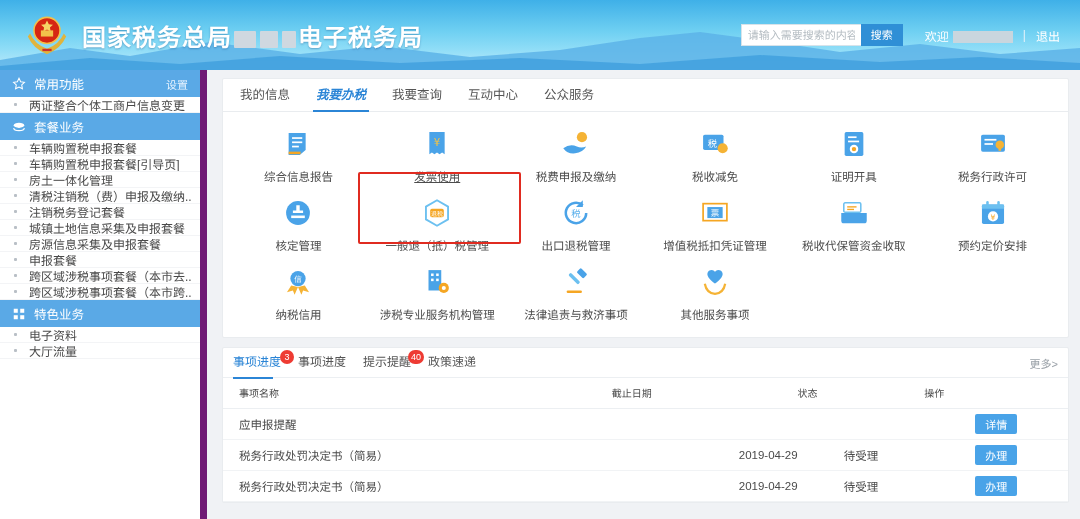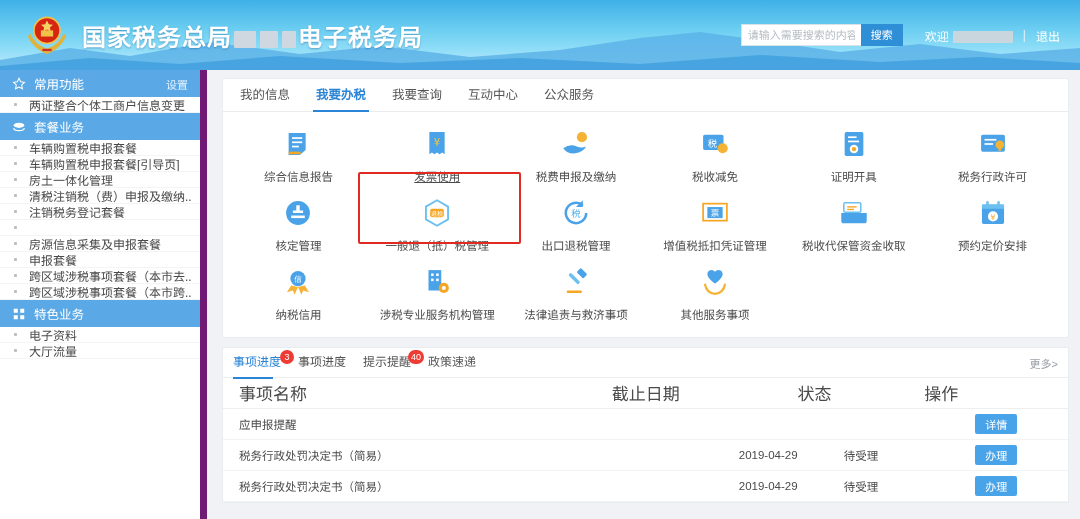--- a/index.html
+++ b/index.html
@@ -80,21 +80,21 @@
 
   
   .main { flex: 1; padding: 8px 11px 0 15px; overflow: hidden; }
   .card { background: #fff; border: 1px solid #e9ecef; border-radius: 2px; }
 
   .tabs { display: flex; align-items: center; height: 31px; border-bottom: 1px solid #e9ecef; padding: 16px 4px; }
   .tab {
     font-size: 12.5px; color: #555; padding: 0 13px; line-height: 30px;
     cursor: pointer; position: relative; height: 31px;
   }
-  .tab.active { color: #2b85d6; font-weight: bold; }
+  .tab.active { color: #2b85d6; font-weight: bold; font-style: italic; }
   .tab.active::after {
     content: ""; position: absolute; left: 10px; right: 10px; bottom: -1px;
     height: 2px; background: #2b85d6;
   }
 
   .grid { display: grid; grid-template-columns: repeat(6, 1fr); padding: 8px 6px 10px 6px; position: relative; }
   .tile {
     display: flex; flex-direction: column; align-items: center;
     padding: 7px 2px 5px 2px; cursor: pointer;
   }
@@ -117,21 +117,21 @@
   .badge {
     position: absolute; top: 2px; right: -13px;
     min-width: 14px; height: 14px; padding: 0 3px;
     background: #ee3b33; color: #fff; border-radius: 7px;
     font-size: 9px; line-height: 14px; text-align: center;
   }
   .more { margin-left: auto; font-size: 11px; color: #9aa1a8; cursor: pointer; }
 
   table.tbl { width: 100%; border-collapse: collapse; }
   table.tbl th {
-    font-size: 17px; color: #4a4a4a; font-weight: normal; text-align: left;
+    font-size: 10px; color: #4a4a4a; font-weight: normal; text-align: left;
     height: 30px; border-bottom: 1px solid #eceff2; padding: 0;
   }
   table.tbl td {
     font-size: 11.5px; color: #4a4a4a; height: 31px;
     border-bottom: 1px solid #f1f3f5; padding: 0;
   }
   .c-name { width: 46%; padding-left: 16px !important; }
   .c-date { width: 22%; text-align: right; }
   .c-stat { width: 15%; text-align: center; }
   .c-act  { width: 17%; text-align: center; }
@@ -216,20 +216,21 @@
       <div class="side-item">
           <span class="dot"></span>
           <span>清税注销税（费）申报及缴纳..</span>
         </div>
       <div class="side-item">
           <span class="dot"></span>
           <span>注销税务登记套餐</span>
         </div>
       <div class="side-item">
           <span class="dot"></span>
+          <span>城镇土地信息采集及申报套餐</span>
         </div>
       <div class="side-item">
           <span class="dot"></span>
           <span>房源信息采集及申报套餐</span>
         </div>
       <div class="side-item">
           <span class="dot"></span>
           <span>申报套餐</span>
         </div>
       <div class="side-item">

